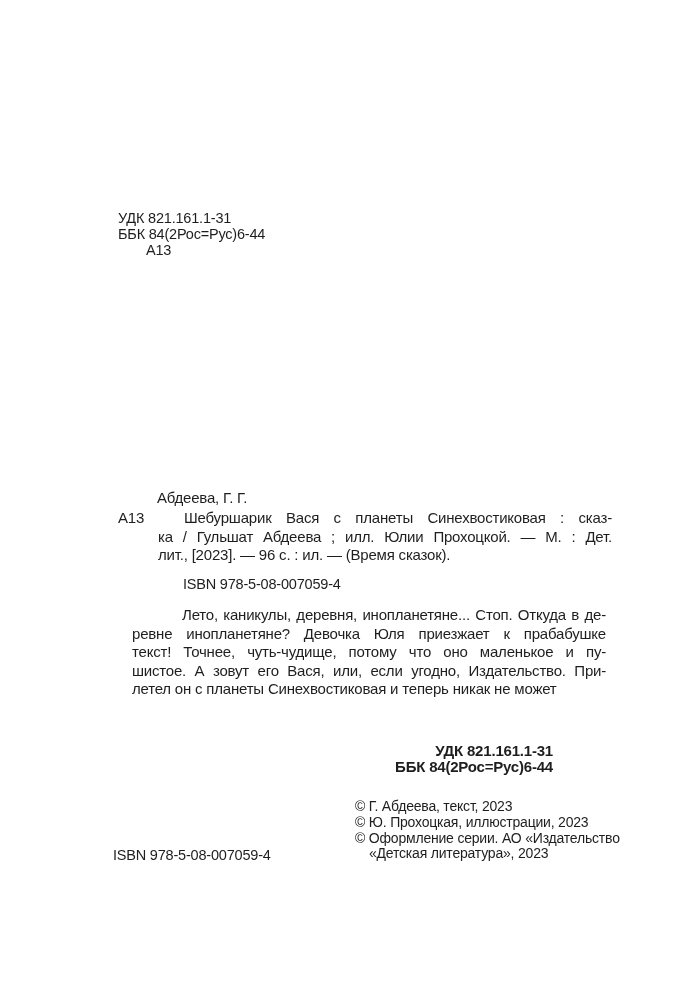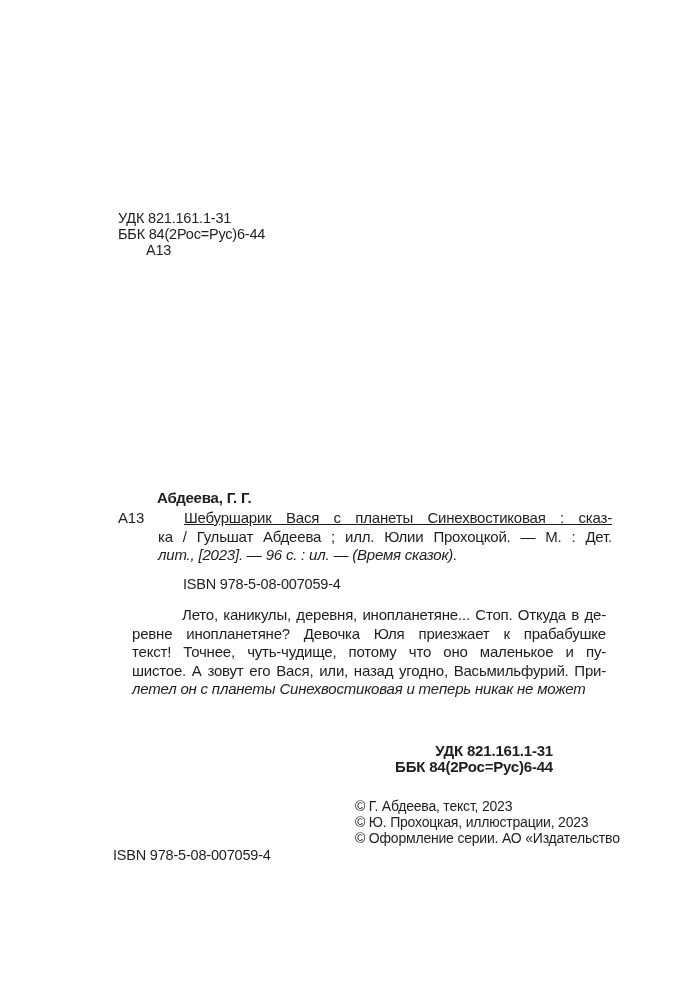--- a/index.html
+++ b/index.html
@@ -28,44 +28,44 @@
     line-height: 16px;
   }
   .top-codes .line:nth-child(3) { margin-left: 28px; }
 
   
   .author {
     left: 157px;
     top: 489px;
     font-size: 15px;
     line-height: 18.5px;
-    font-weight: bold;
+    font-weight: normal;
   }
   .entry-code {
     left: 118px;
     top: 509px;
     font-size: 15px;
     line-height: 18.5px;
   }
   .biblio {
     left: 158px;
     top: 509px;
     width: 454px;
   }
-  .biblio .line:first-child { text-indent: 26px; text-decoration: underline; }
+  .biblio .line:first-child { text-indent: 26px; }
 
   .para {
     font-size: 15px;
     line-height: 18.5px;
   }
   .para .line {
     text-align: justify;
     text-align-last: justify;
   }
-  .para .line:last-child { text-align-last: left; font-style: italic; }
+  .para .line:last-child { text-align-last: left; }
 
   .isbn-mid {
     left: 183px;
     top: 575px;
     font-size: 14.5px;
     line-height: 18px;
   }
 
   
   .annotation {
@@ -121,30 +121,31 @@
       <div class="line">ка / Гульшат Абдеева ; илл. Юлии Прохоцкой. — М. : Дет.</div>
       <div class="line">лит., [2023]. — 96 с. : ил. — (Время сказок).</div>
     </div>
 
   <div class="blk isbn-mid">ISBN 978-5-08-007059-4</div>
 
   <div class="blk annotation para">
       <div class="line">Лето, каникулы, деревня, инопланетяне... Стоп. Откуда в де-</div>
       <div class="line">ревне инопланетяне? Девочка Юля приезжает к прабабушке</div>
       <div class="line">текст! Точнее, чуть-чудище, потому что оно маленькое и пу-</div>
-      <div class="line">шистое. А зовут его Вася, или, назад угодно, Васьмильфурий. При-</div>
+      <div class="line">шистое. А зовут его Вася, или, если угодно, Издательство. При-</div>
       <div class="line">летел он с планеты Синехвостиковая и теперь никак не может</div>
     </div>
 
   <div class="blk codes-right">
       <div class="line">УДК 821.161.1-31</div>
       <div class="line">ББК 84(2Рос=Рус)6-44</div>
     </div>
 
   <div class="blk copyright">
       <div class="line">© Г. Абдеева, текст, 2023</div>
       <div class="line">© Ю. Прохоцкая, иллюстрации, 2023</div>
       <div class="line">© Оформление серии. АО «Издательство</div>
+      <div class="line">«Детская литература», 2023</div>
     </div>
 
   <div class="blk isbn-bottom">ISBN 978-5-08-007059-4</div>
 
 </div>
 
 </body></html>

